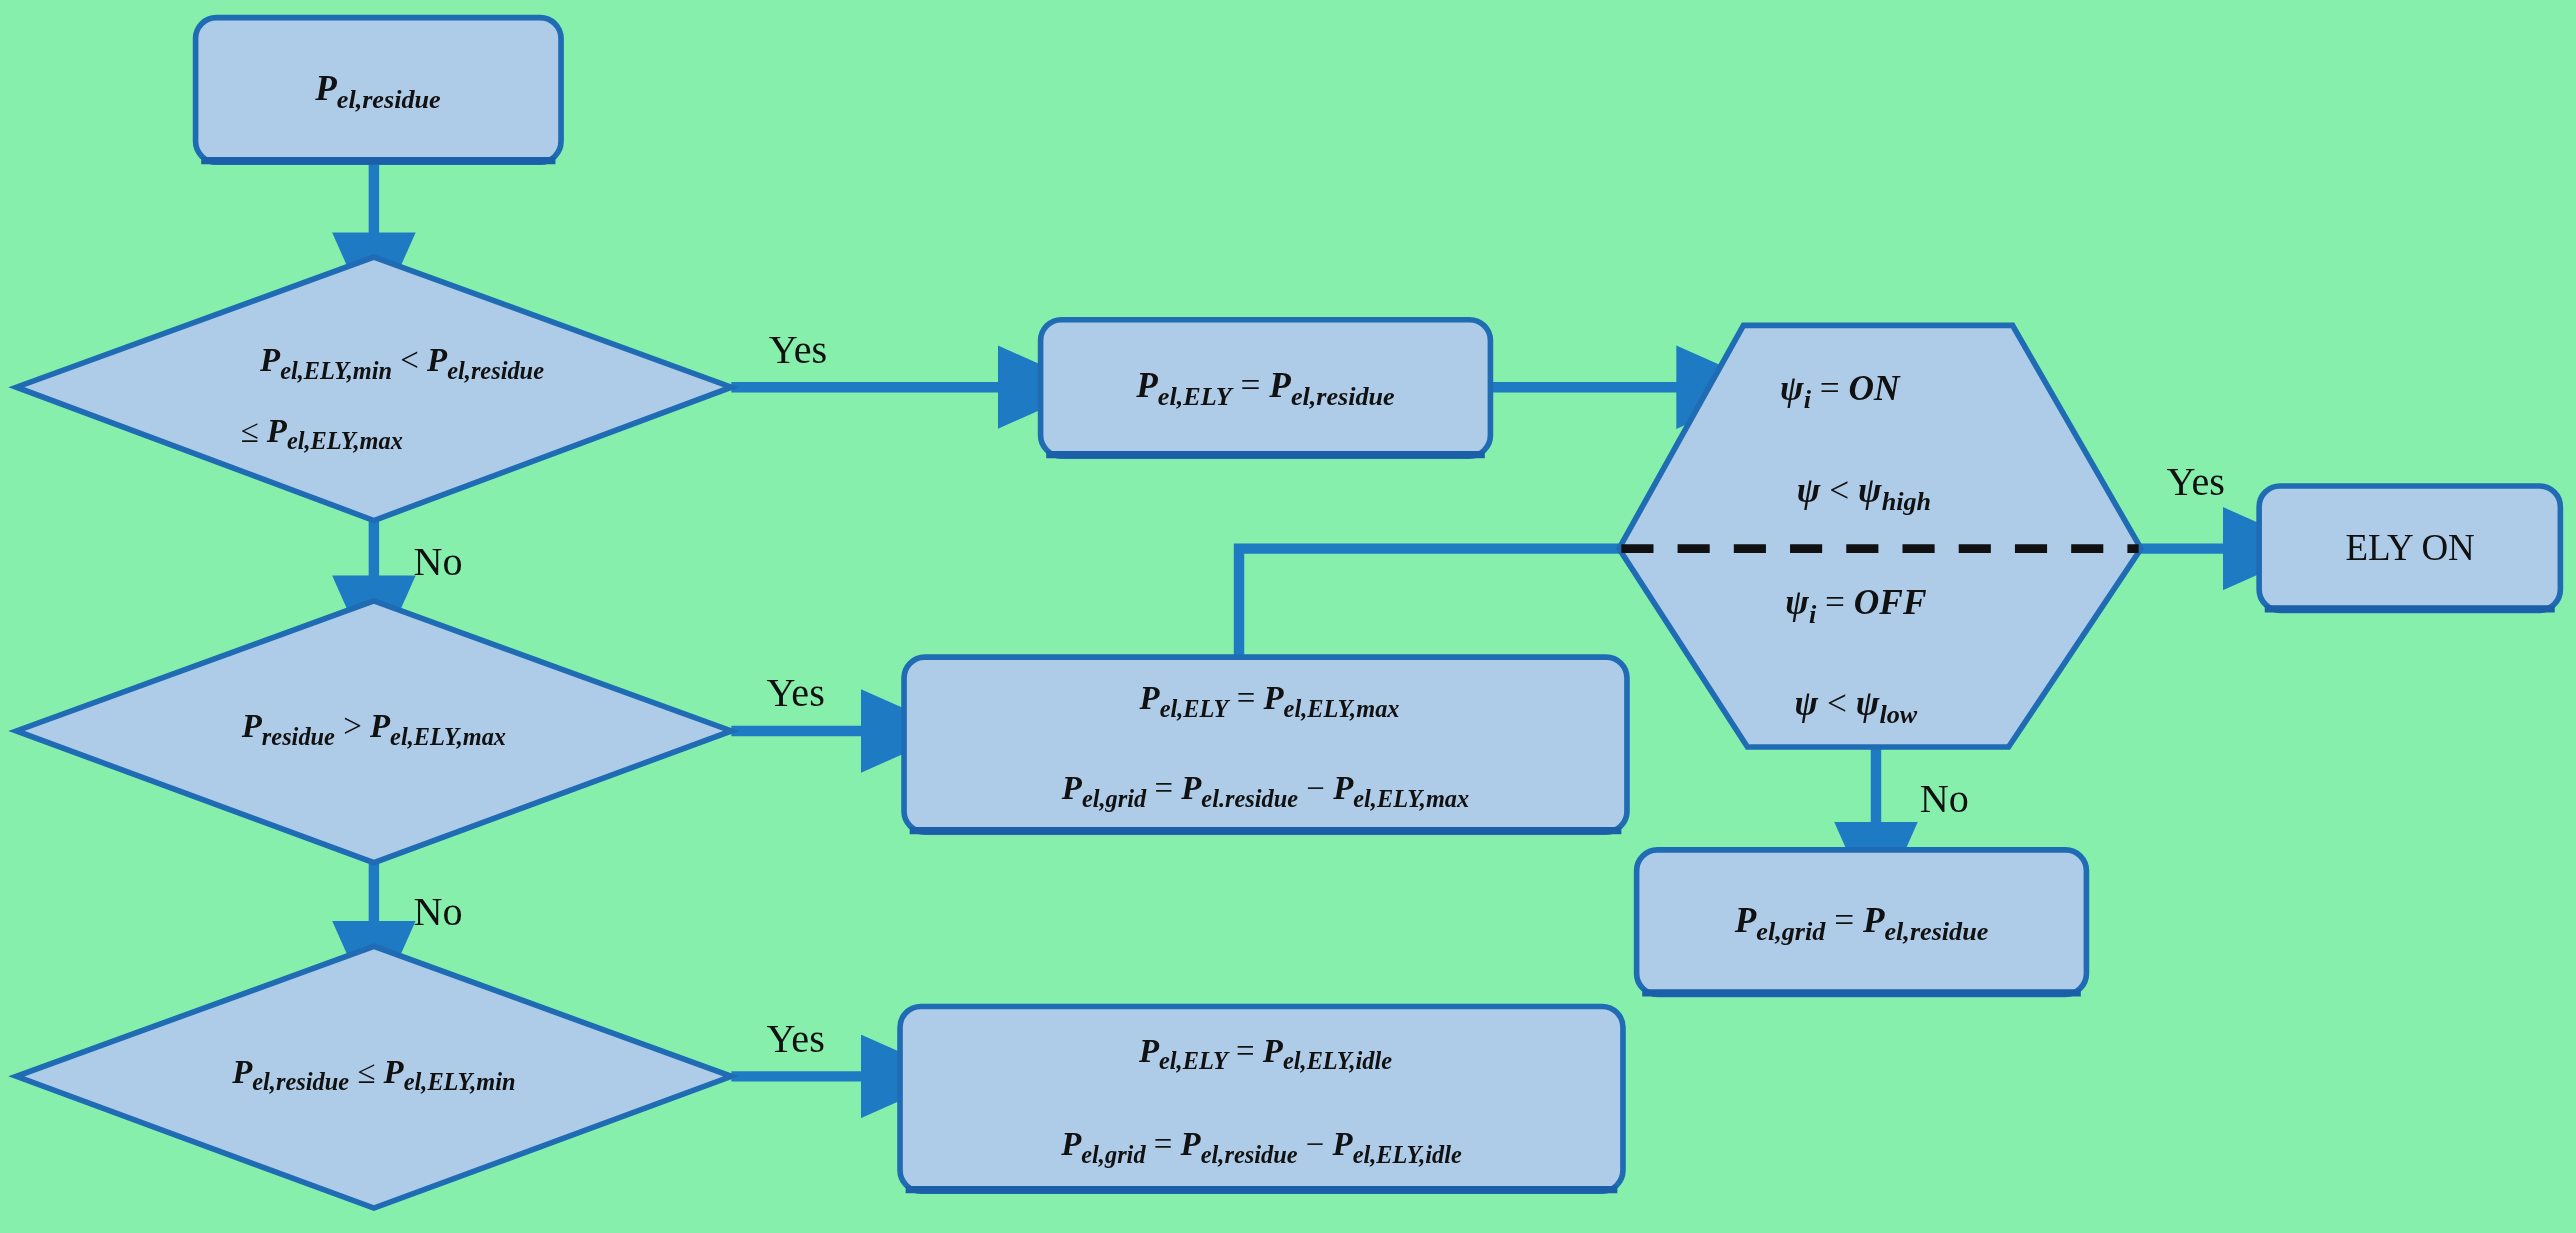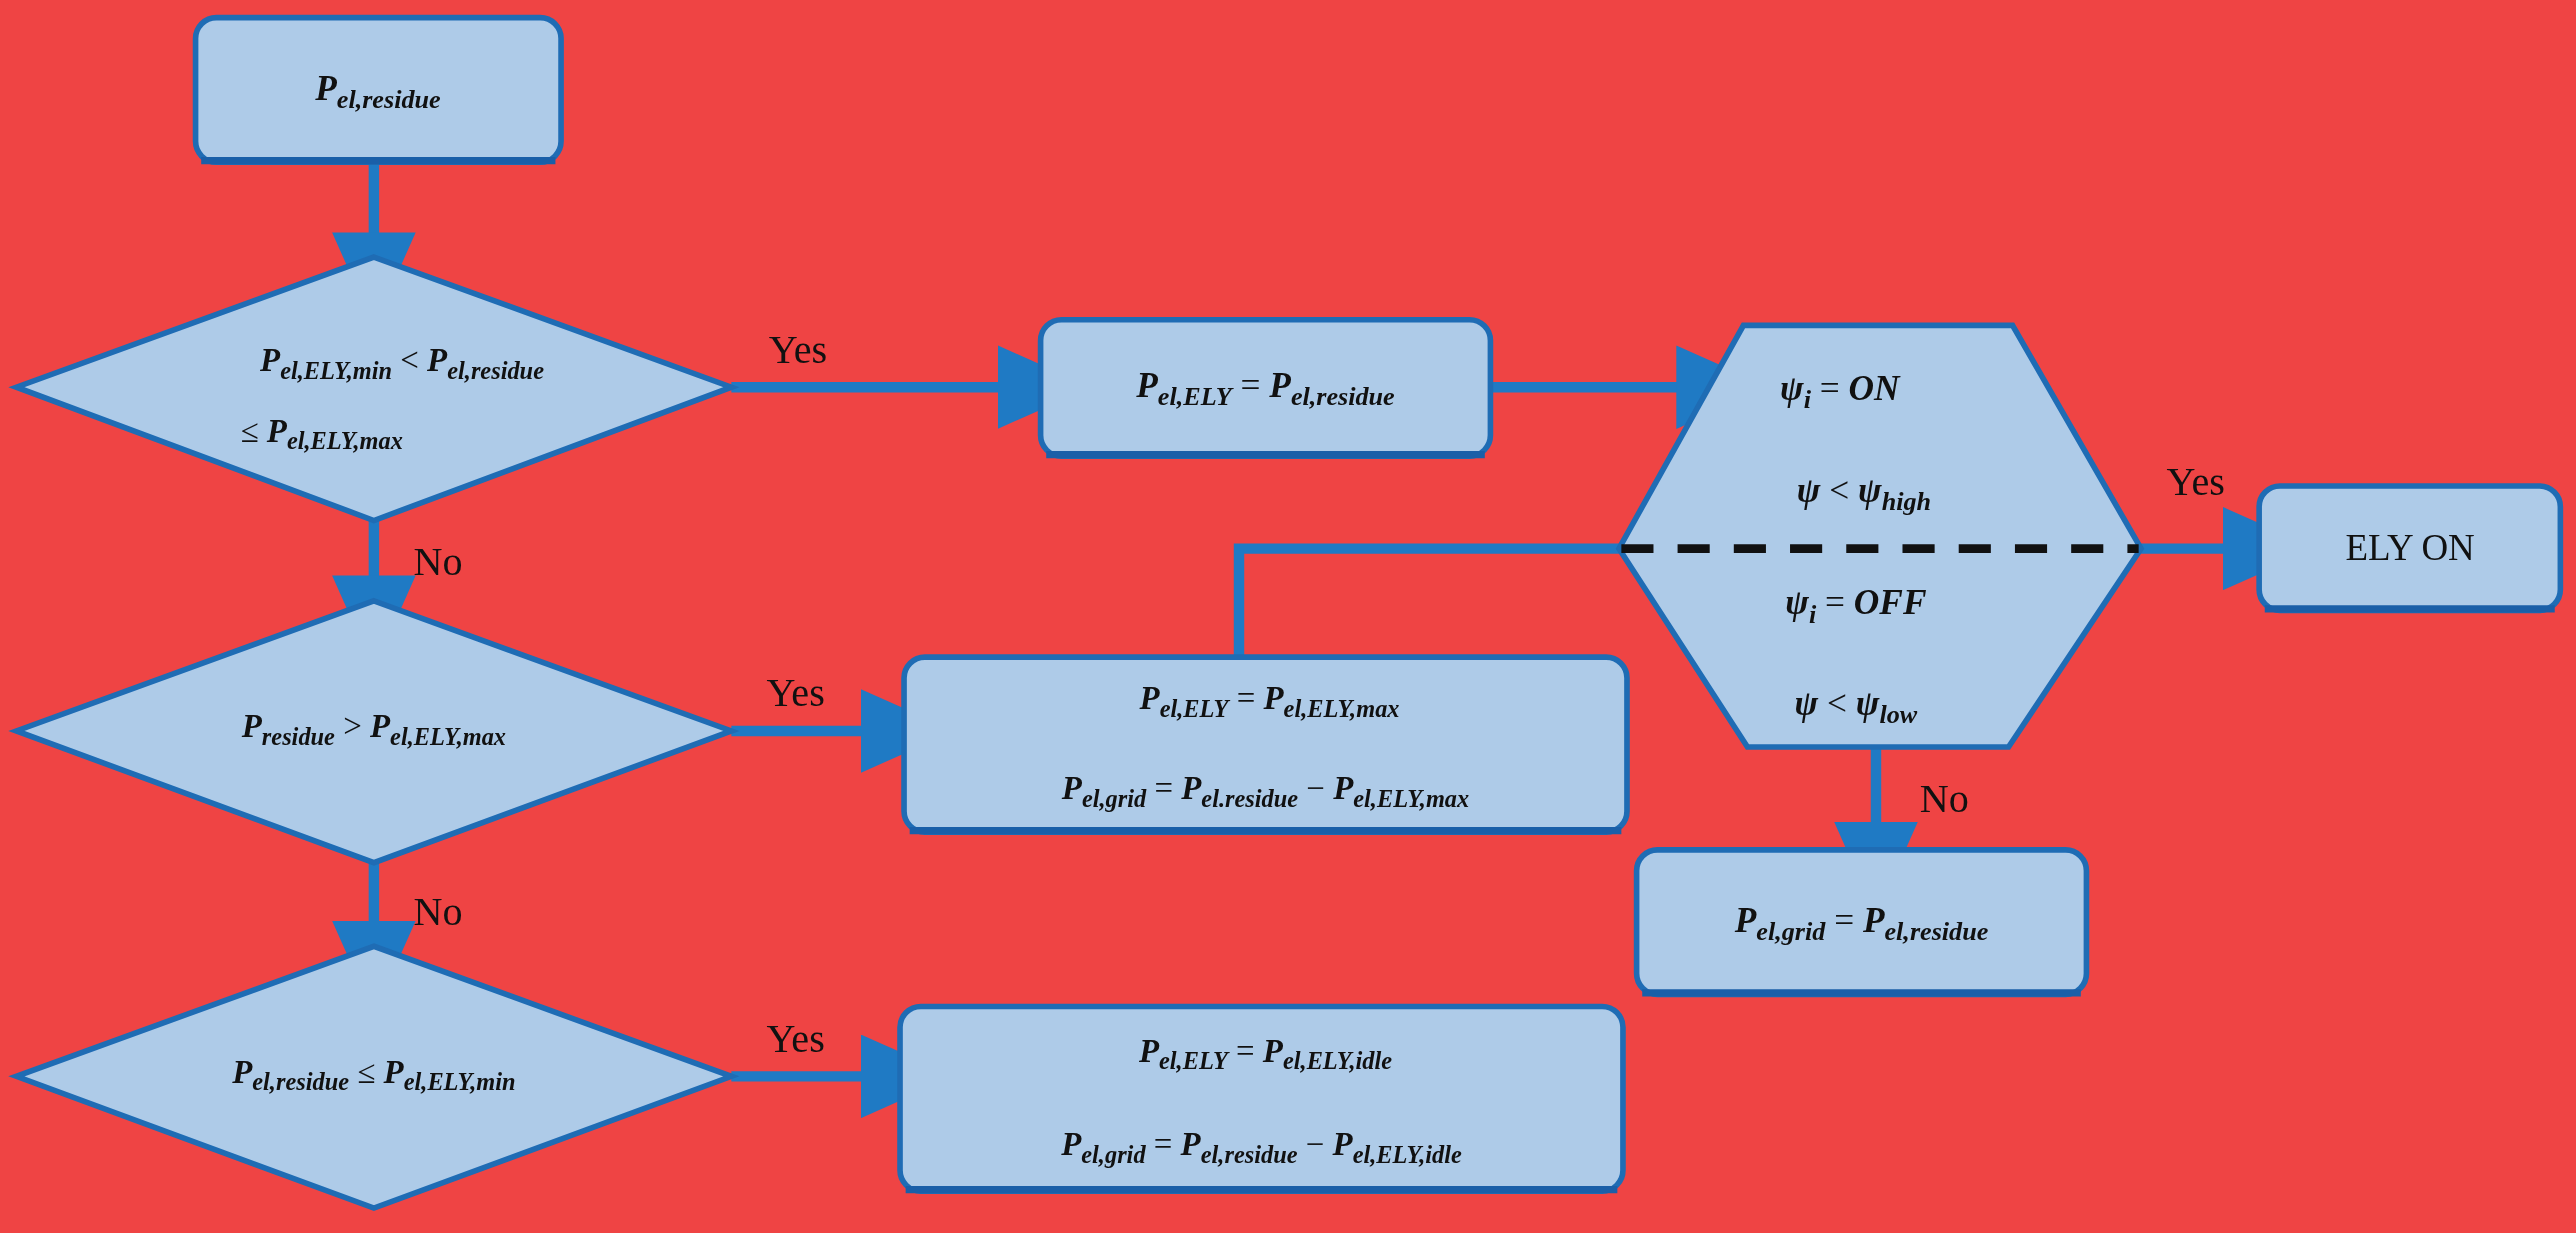--- a/index.html
+++ b/index.html
@@ -11,21 +11,21 @@
   body {
     width: 2576px;
     height: 1233px;
     font-family: "Liberation Serif", "DejaVu Serif", serif;
     overflow: hidden;
   }
   #flowchart-root {
     position: relative;
     width: 2576px;
     height: 1233px;
-    background: #ef4444;
+    background: #86efac;
   }
   svg.chart-canvas {
     position: absolute;
     top: 0;
     left: 0;
     width: 2576px;
     height: 1233px;
     display: block;
   }
   

